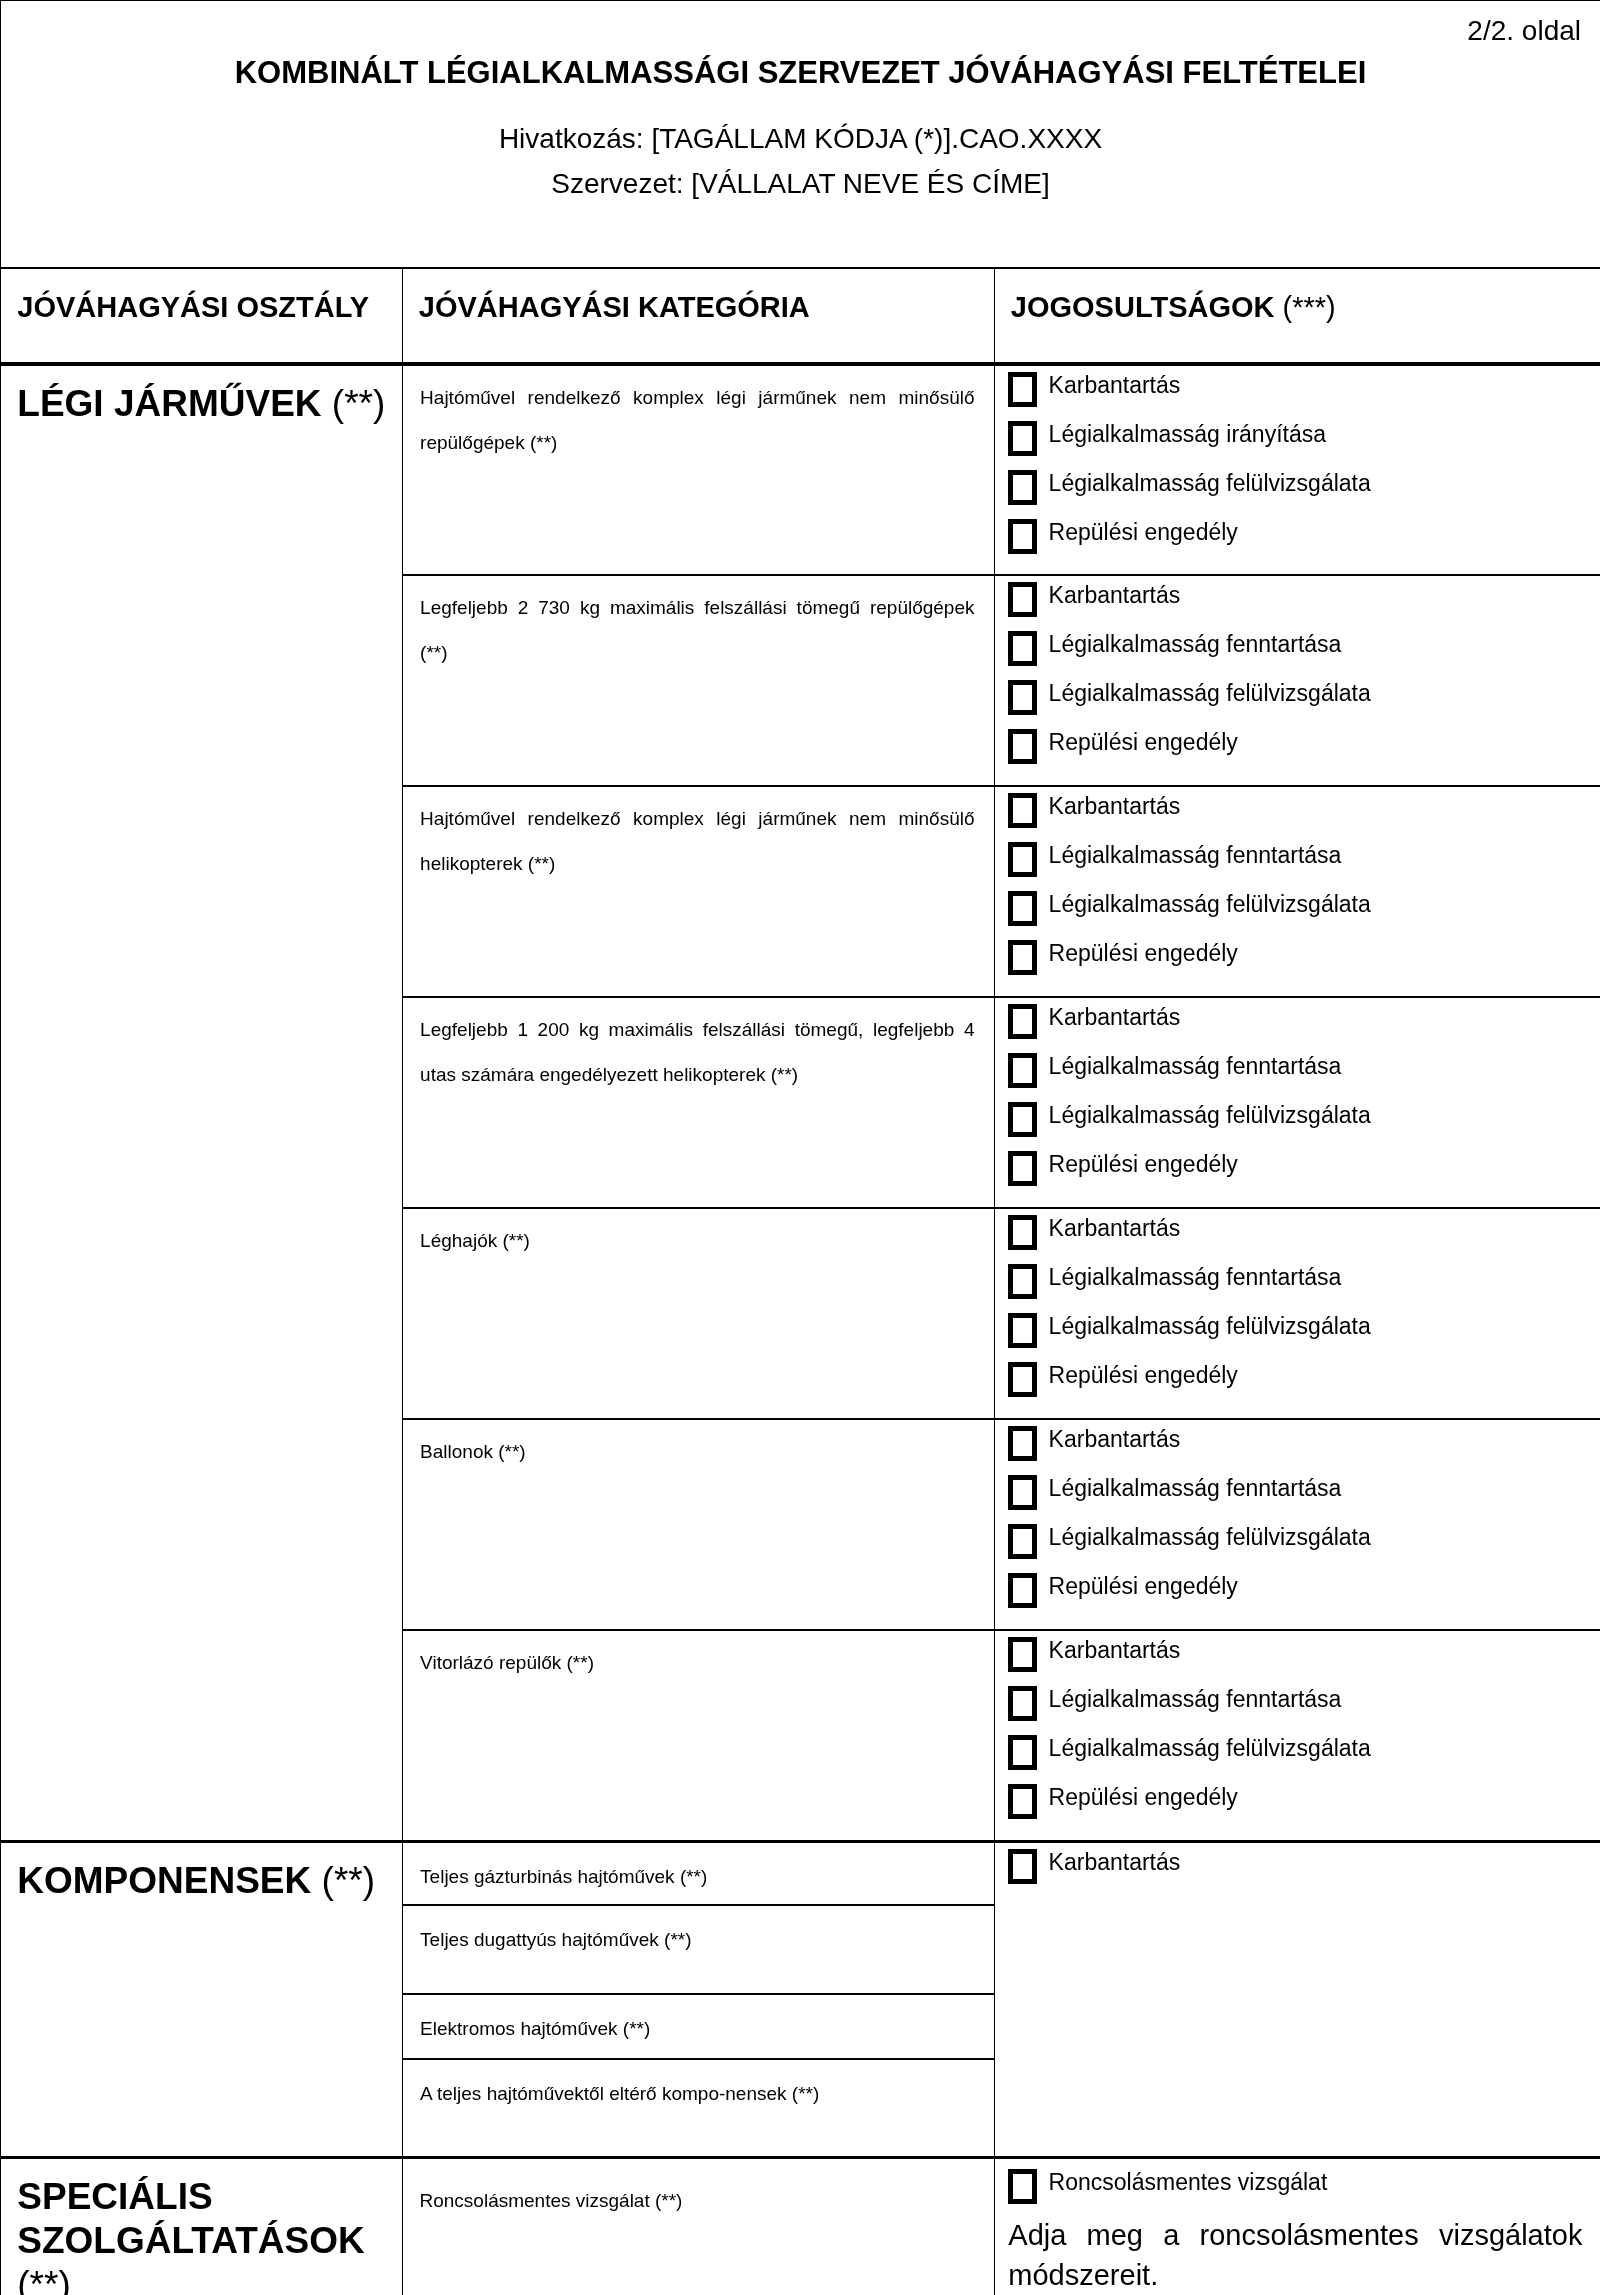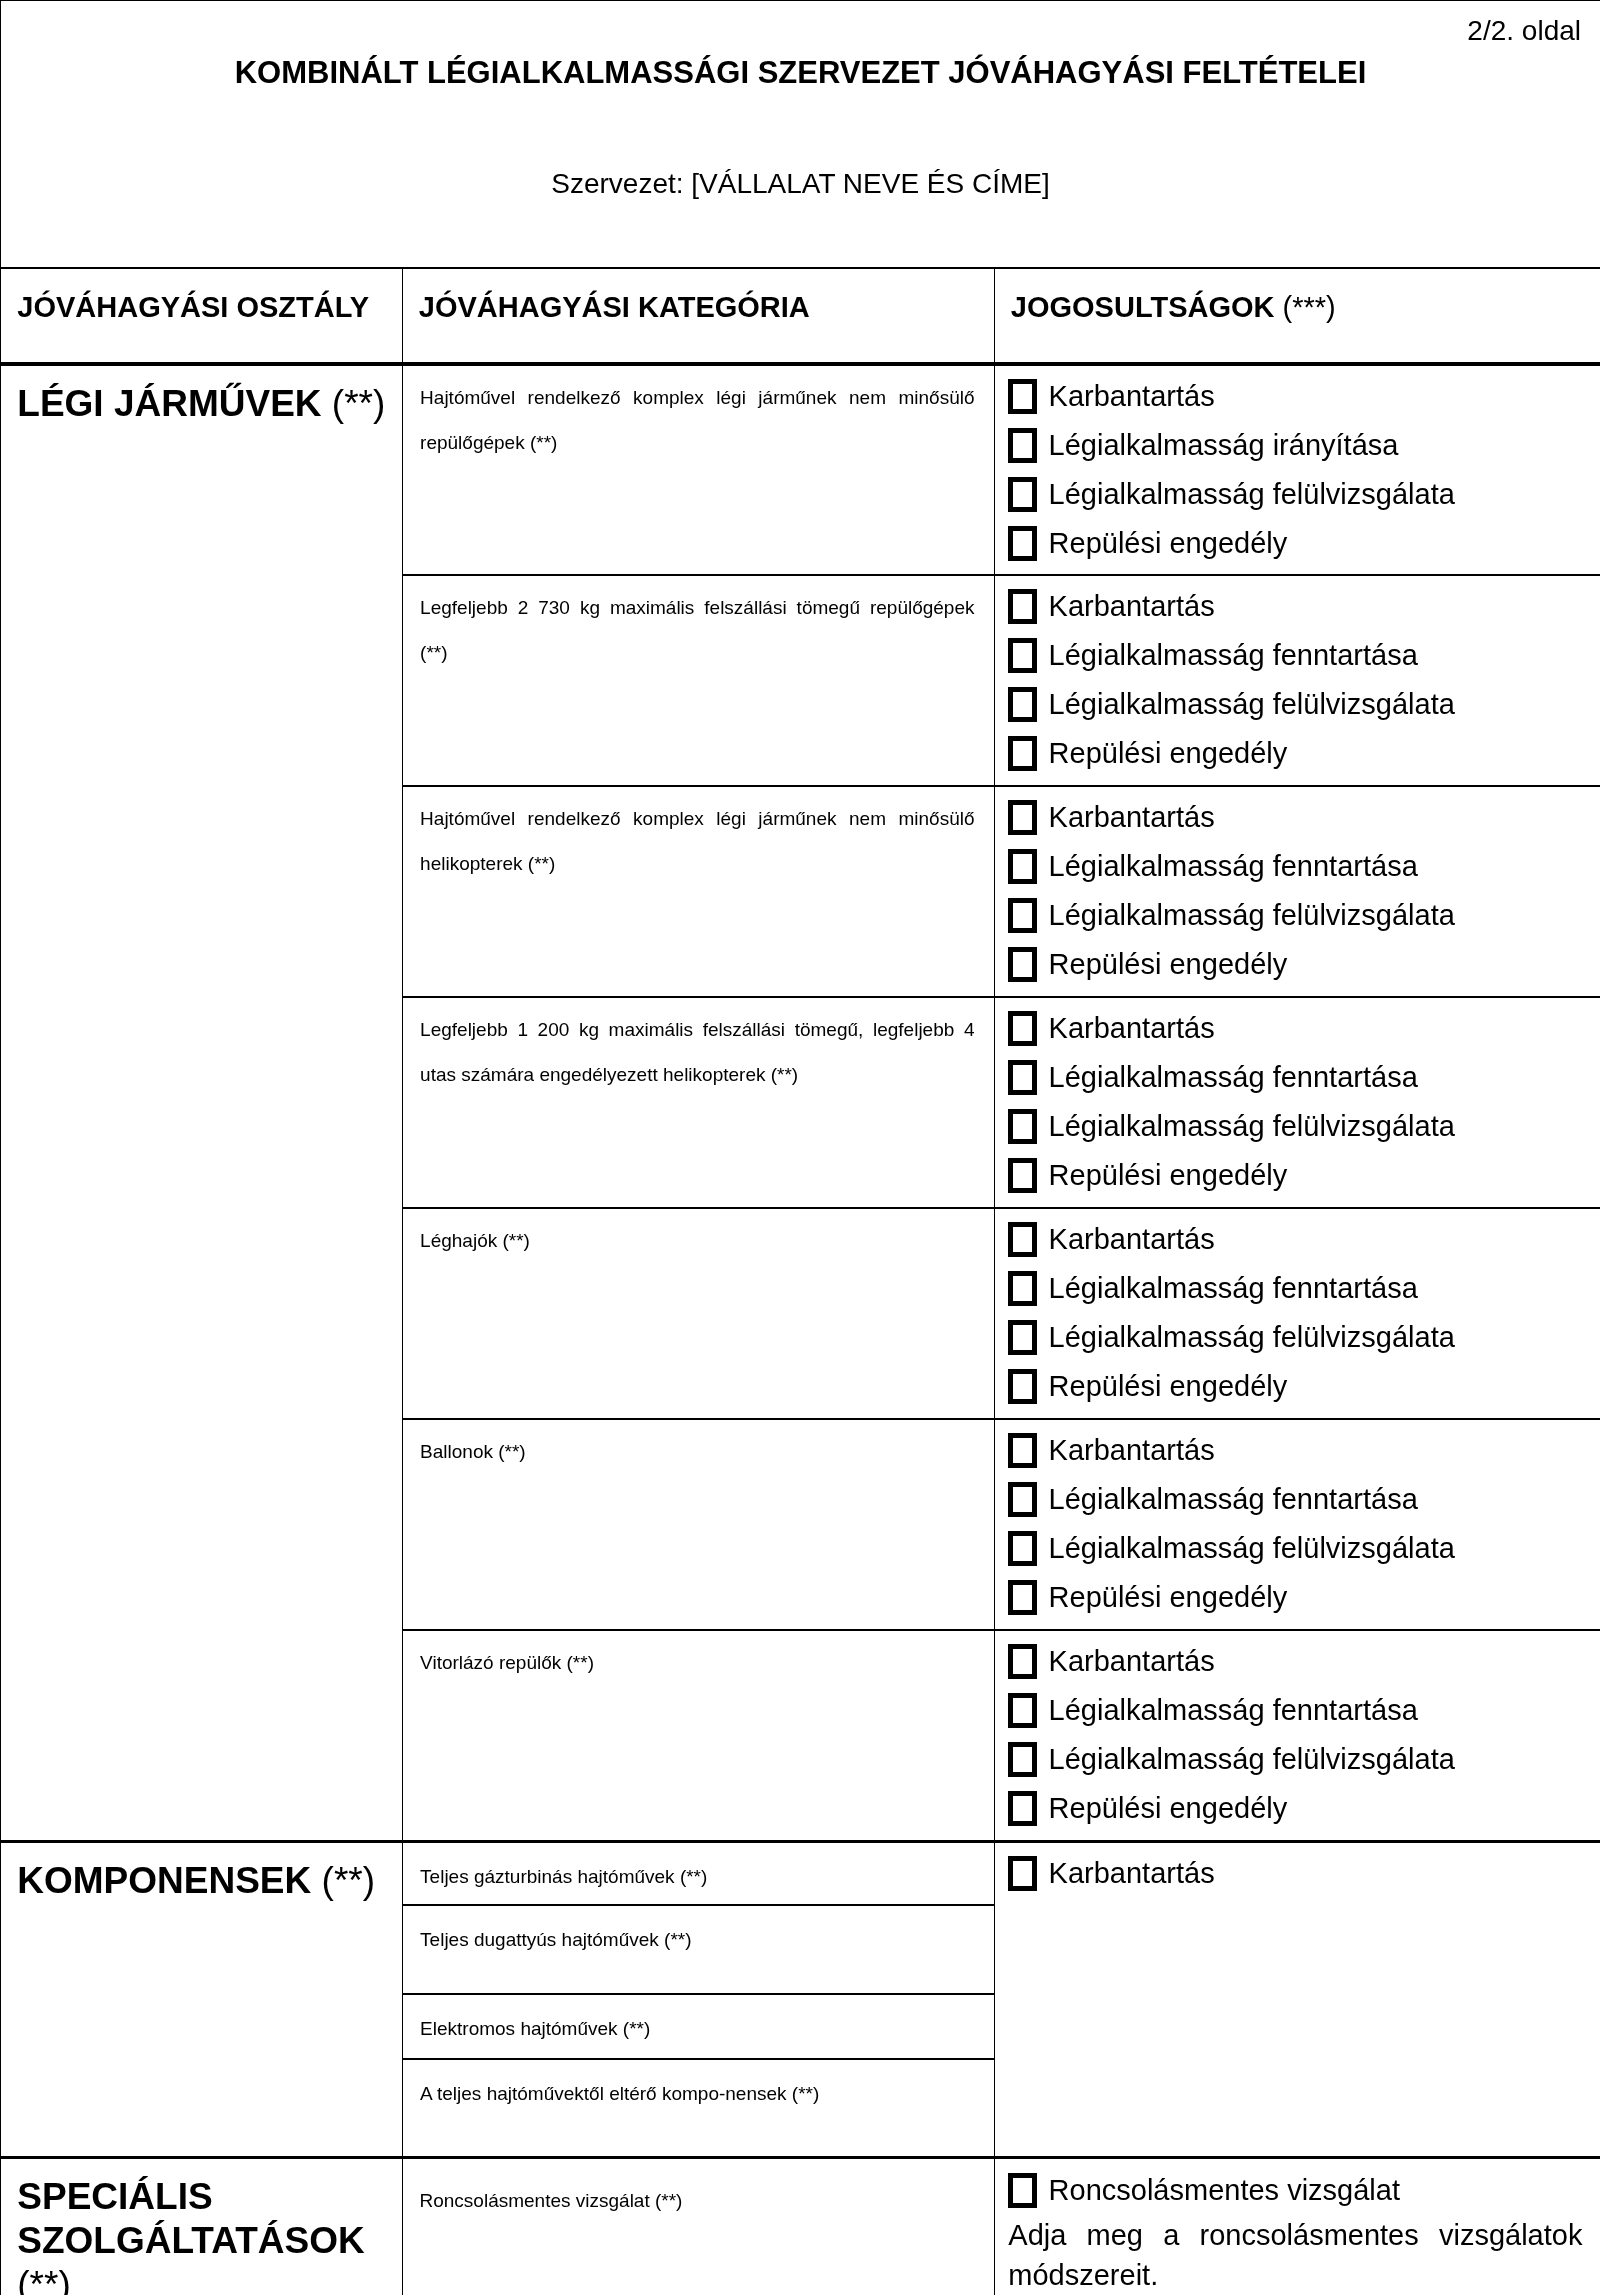--- a/index.html
+++ b/index.html
@@ -58,39 +58,40 @@
 
   .cat {
     font-size:19px; padding:8.8px 19px 0 17.6px;
     line-height:45px; text-align:justify;
   }
   .cat-k  { padding-top:11.3px; }
   .cat-sp { padding-top:19px;padding-left:17px; }
 
   .priv { padding:6.3px 17.6px 0 13.8px; }
   .priv-sp { padding-top:10px; }
-  .priv-line { display:flex; align-items:center; height:49px; font-size:29px; }
+  .priv-line { display:flex; align-items:flex-start; height:49px; font-size:23px; }
   .priv-line-sp { height:44px; }
   .cb {
     flex:none; width:19px; height:25px;
     border:5px solid #000; background:#fff; margin-right:11.3px;
   }
   .note {
     font-size:29px; line-height:40px; text-align:justify;
     margin-top:2px;
   }
 </style>
 </head>
 <body>
 
 <div class="page">
 
   <div class="doc-header">
     <div class="page-number">2/2. oldal</div>
     <div class="doc-title">KOMBINÁLT LÉGIALKALMASSÁGI SZERVEZET JÓVÁHAGYÁSI FELTÉTELEI</div>
+    <div class="doc-ref">Hivatkozás: [TAGÁLLAM KÓDJA (*)].CAO.XXXX</div>
     <div class="doc-org">Szervezet: [VÁLLALAT NEVE ÉS CÍME]</div>
   </div>
 
   <table class="approval-table">
     <colgroup>
         <col class="c1">
         <col class="c2">
         <col class="c3">
       </colgroup>
     <thead>

